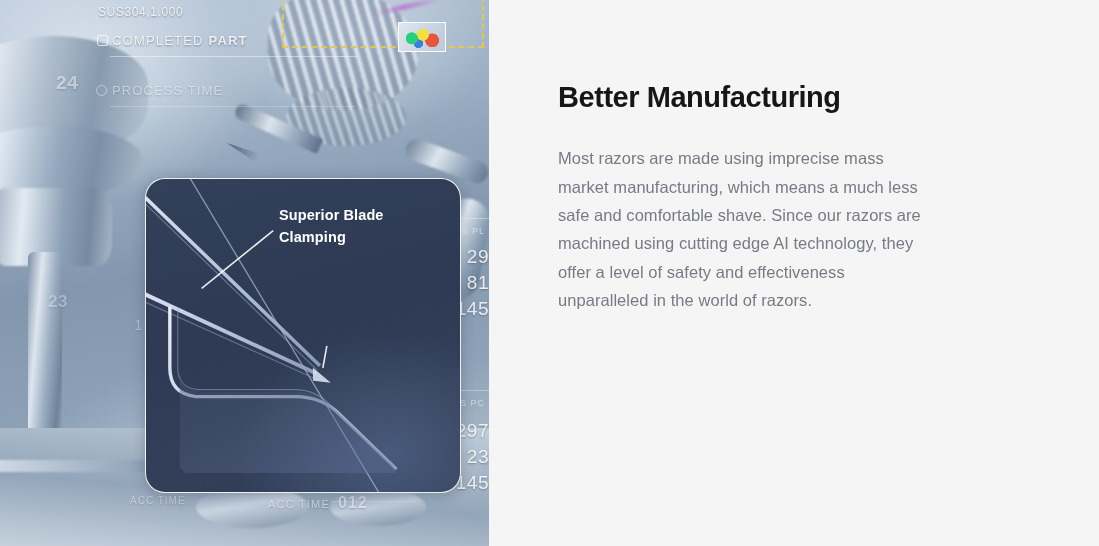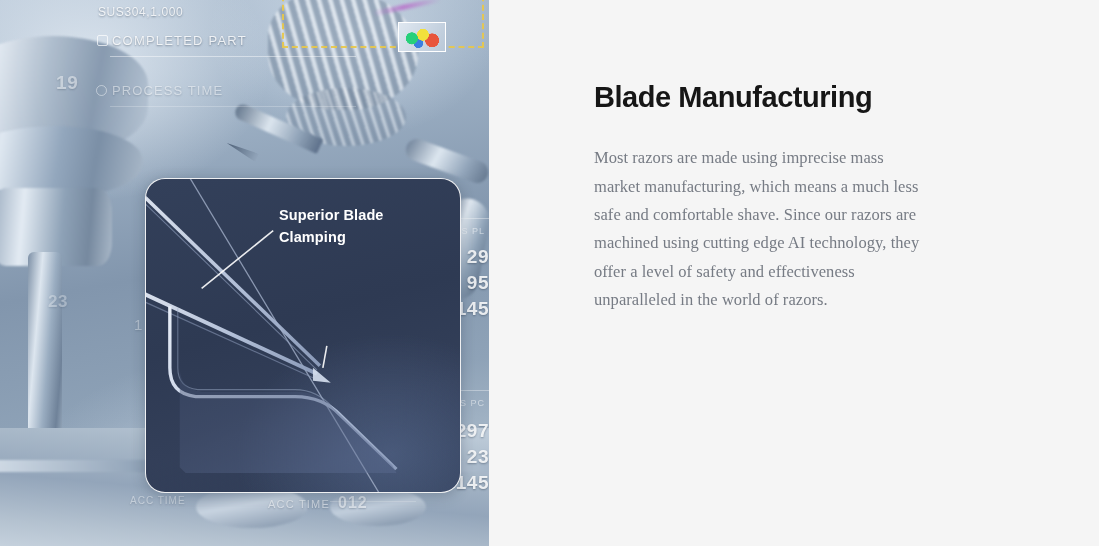--- a/index.html
+++ b/index.html
@@ -15,21 +15,20 @@
     font-family: "Liberation Sans", sans-serif;
     background: #f5f5f5;
   }
 
   .page {
     position: relative;
     width: 931px;
     height: 546px;
     display: flex;
     background: #f5f5f5;
-    gap: 36px;
   }
 
   
   .media-panel {
     position: relative;
     width: 489px;
     height: 546px;
     overflow: hidden;
     background: #8fa3b8;
     flex: 0 0 489px;
@@ -223,21 +222,21 @@
     position: absolute;
     color: rgba(255,255,255,.82);
     font-family: "Liberation Sans", sans-serif;
     letter-spacing: .6px;
     white-space: nowrap;
     text-shadow: 0 1px 2px rgba(40,55,75,.45);
     filter: blur(.35px);
   }
   .hud-mat      { left: 98px;  top: 5px;   font-size: 12px; }
   .hud-complete { left: 112px; top: 33px;  font-size: 13px; letter-spacing: 1.2px; }
-  .hud-complete-bold { font-weight: 400; }
+  .hud-complete-bold { font-weight: 700; }
   .hud-proc     { left: 112px; top: 83px;  font-size: 13px; letter-spacing: 1.1px; opacity: .55; }
   .hud-acc      { left: 268px; bottom: 36px; font-size: 11px; letter-spacing: 1.2px; opacity: .62; }
   .hud-acc-left { left: 130px; bottom: 40px; font-size: 10px; letter-spacing: 1px; opacity: .5; }
   .hud-acc-val  { left: 338px; bottom: 34px; font-size: 16px; letter-spacing: 1px; opacity: .6; font-weight: 700; }
   .hud-28       { left: 56px;  top: 72px;  font-size: 19px; opacity: .55; font-weight: 700; }
   .hud-23       { left: 48px;  top: 292px; font-size: 17px; opacity: .38; font-weight: 700; }
   .hud-1        { left: 134px; top: 316px; font-size: 15px; opacity: .45; }
 
   .hud-checkbox {
     position: absolute;
@@ -265,21 +264,21 @@
   .hud-rule-2 { left: 110px; top: 106px; width: 246px; opacity: .5; }
   .hud-rule-3 { left: 330px; bottom: 44px; width: 86px; opacity: .45; }
 
   
   .readout {
     position: absolute;
     right: 0;
     width: 52px;
     color: rgba(255,255,255,.85);
     font-family: "Liberation Sans", sans-serif;
-    font-weight: 700;
+    font-weight: 400;
     font-size: 19px;
     letter-spacing: .5px;
     text-align: right;
     text-shadow: 0 1px 2px rgba(40,55,75,.4);
     filter: blur(.4px);
   }
   .ro-1 { top: 246px; }
   .ro-2 { top: 272px; }
   .ro-3 { top: 298px; }
   .ro-4 { top: 420px; }
@@ -347,21 +346,21 @@
     font-family: "Liberation Sans", sans-serif;
     font-size: 29px;
     font-weight: 700;
     color: #161616;
     letter-spacing: -.45px;
     line-height: 1.18;
     margin: 0 0 30px 0;
   }
 
   .body-copy {
-    font-family: Liberation Serif, serif;
+    font-family: Liberation Sans, sans-serif;
     font-size: 16.5px;
     font-weight: 400;
     color: #767b84;
     line-height: 1.72;
     letter-spacing: .05px;
     max-width: 495px;
     margin: 0;
   }
 </style>
 </head>
@@ -401,32 +400,32 @@
     <div class="hud-checkbox"></div>
     <div class="hud hud-complete"><span>COMPLETED </span><span class="hud-complete-bold">PART</span></div>
 
     <div class="hud-clock"></div>
     <div class="hud hud-proc">PROCESS TIME</div>
 
     <div class="hud-rule hud-rule-1"></div>
     <div class="hud-rule hud-rule-2"></div>
     <div class="hud-rule hud-rule-3"></div>
 
-    <div class="hud hud-28">19</div>
+    <div class="hud hud-28">24</div>
     <div class="hud hud-23">23</div>
     <div class="hud hud-1">1</div>
 
     <div class="hud hud-acc-left">ACC TIME</div>
     <div class="hud hud-acc">ACC TIME</div>
     <div class="hud hud-acc-val">012</div>
 
     <div class="panel-divider pd-1"></div>
     <div class="ro-label ro-label-1">SUS PL</div>
     <div class="readout ro-1">29</div>
-    <div class="readout ro-2">95</div>
+    <div class="readout ro-2">81</div>
     <div class="readout ro-3">145</div>
 
     <div class="panel-divider pd-2"></div>
     <div class="ro-label ro-label-2">SUS PC</div>
     <div class="readout ro-4">297</div>
     <div class="readout ro-5">23</div>
     <div class="readout ro-6">145</div>
 
     <div class="blade-card">
       <svg viewBox="0 0 316 315" preserveAspectRatio="none">
@@ -463,17 +462,17 @@
         <line x1="182" y1="168" x2="178" y2="190" stroke="#ffffff" stroke-width="1.6" opacity=".9"></line>
       </svg>
 
       <div class="blade-label label-clamping">Superior Blade
 Clamping</div>
 
     </div>
   </div>
 
   <div class="content-panel">
-    <h2 class="heading">Blade Manufacturing</h2>
+    <h2 class="heading">Better Manufacturing</h2>
     <p class="body-copy">Most razors are made using imprecise mass market manufacturing, which means a much less safe and comfortable shave. Since our razors are machined using cutting edge AI technology, they offer a level of safety and effectiveness unparalleled in the world of razors.</p>
   </div>
 
 </div>
 
 </body></html>

